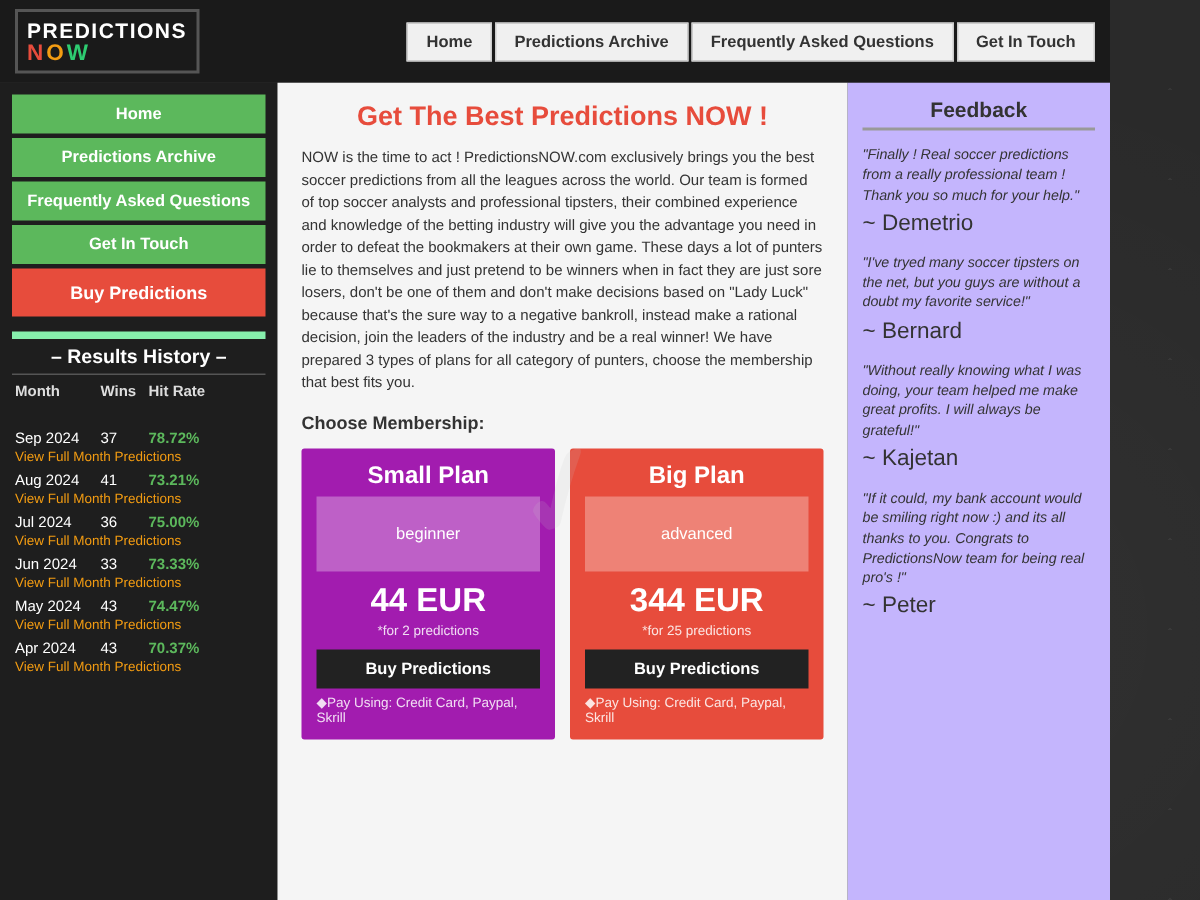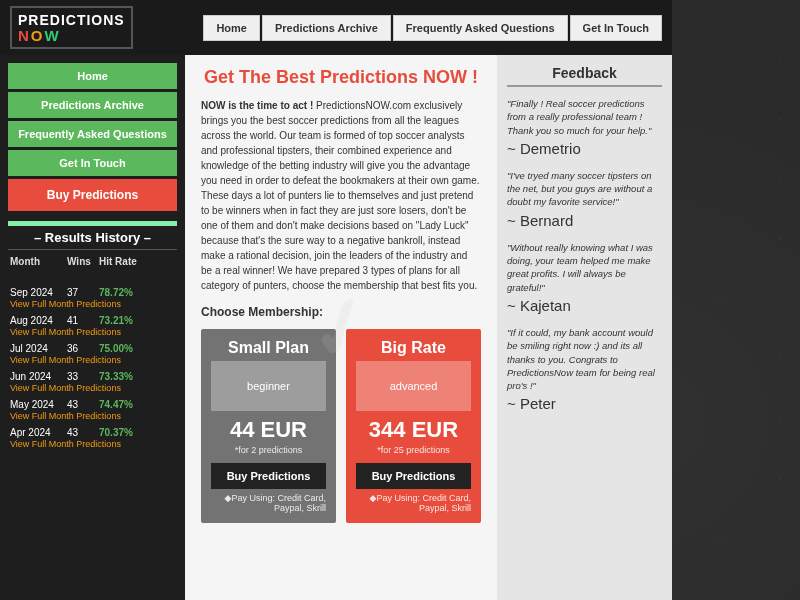--- a/index.html
+++ b/index.html
@@ -21,21 +21,21 @@
       background-image: 
         linear-gradient(45deg, rgba(255,255,255,0.05) 1px, transparent 1px),
         linear-gradient(-45deg, rgba(255,255,255,0.05) 1px, transparent 1px);
       background-size: 60px 60px;
       pointer-events: none;
       z-index: 0;
     }
     .page-wrapper {
       position: relative;
       z-index: 1;
-      width: 672px;
+      width: 740px;
       height: 600px;
       display: flex;
       flex-direction: column;
     }
 
     
     .header {
       display: flex;
       align-items: center;
       justify-content: space-between;
@@ -176,38 +176,38 @@
       margin-bottom: 10px;
       font-weight: bold;
     }
     .intro-text {
       font-size: 10px;
       color: #333;
       line-height: 1.5;
       margin-bottom: 12px;
     }
     .intro-text strong {
-      font-weight: bold;
+      font-weight: normal;
     }
     .choose-membership {
       font-size: 12px;
       font-weight: bold;
       color: #333;
       margin-bottom: 10px;
     }
     .plans-container {
       display: flex;
       gap: 10px;
     }
     .plan-card {
       flex: 1;
       padding: 10px;
       border-radius: 2px;
     }
-    .plan-card.small { background: #737373; }
+    .plan-card.small { background: #a21caf; }
     .plan-card.big { background: #e74c3c; }
     .plan-title {
       font-size: 16px;
       font-weight: bold;
       color: white;
       text-align: center;
       margin-bottom: 4px;
     }
     .plan-subtitle {
       background: rgba(255,255,255,0.3);
@@ -239,40 +239,40 @@
       padding: 7px;
       font-size: 11px;
       font-weight: bold;
       cursor: pointer;
       border: none;
       margin-bottom: 4px;
     }
     .plan-pay {
       font-size: 9px;
       color: rgba(255,255,255,0.85);
-      text-align: right;
+      text-align: left;
     }
     
     .watermark {
       position: absolute;
       top: 50%;
       left: 50%;
       transform: translate(-50%, -50%) rotate(-20deg);
       font-size: 80px;
       font-weight: 900;
       color: rgba(200,200,200,0.15);
       pointer-events: none;
       z-index: 10;
       user-select: none;
     }
 
     
     .feedback-sidebar {
       width: 175px;
-      background: #e5e5e5;
+      background: #c4b5fd;
       flex-shrink: 0;
       padding: 10px 10px;
       overflow-y: auto;
     }
     .feedback-sidebar h3 {
       font-size: 14px;
       font-weight: bold;
       color: #333;
       text-align: center;
       margin-bottom: 10px;
@@ -397,21 +397,21 @@
         <div class="plan-card small">
           <div class="plan-title">Small Plan</div>
           <div class="plan-subtitle">beginner</div>
           <div class="plan-price">44 EUR</div>
           <div class="plan-note">*for 2 predictions</div>
           <button class="plan-buy-btn">Buy Predictions</button>
           <div class="plan-pay">◆Pay Using: Credit Card, Paypal, Skrill</div>
         </div>
 
         <div class="plan-card big">
-          <div class="plan-title">Big Rate</div>
+          <div class="plan-title">Big Plan</div>
           <div class="plan-subtitle">advanced</div>
           <div class="plan-price">344 EUR</div>
           <div class="plan-note">*for 25 predictions</div>
           <button class="plan-buy-btn">Buy Predictions</button>
           <div class="plan-pay">◆Pay Using: Credit Card, Paypal, Skrill</div>
         </div>
       </div>
     </div>
 
     <div class="feedback-sidebar">

